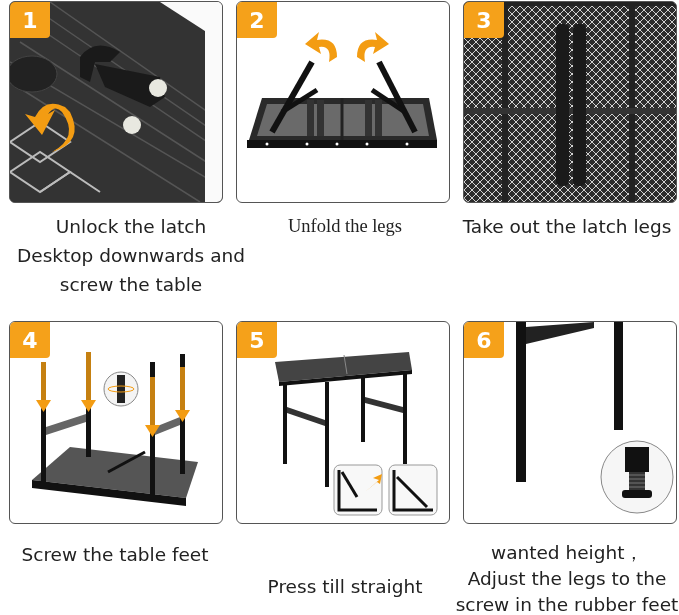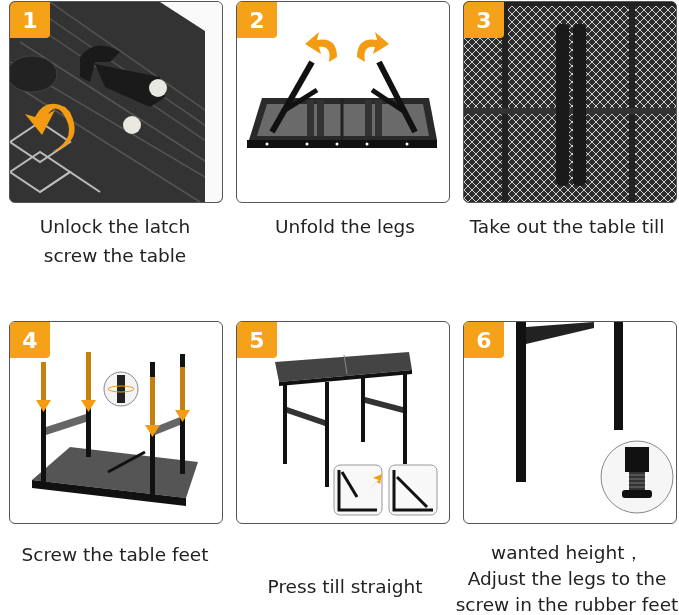--- a/index.html
+++ b/index.html
@@ -32,22 +32,23 @@
         <path d="M30 190 L60 170 L90 190"></path>
     </g>
     <ellipse cx="22" cy="72" rx="25" ry="18" fill="#222" stroke="#444"></ellipse>
     <path d="M70 55 Q85 35 110 50 L100 60 L85 60 L80 80 L70 75Z" fill="#1a1a1a"></path>
     <path d="M85 62 L150 75 L155 95 L140 105 L95 85Z" fill="#1a1a1a"></path>
     <circle cx="148" cy="86" r="9" fill="#e8e8e0"></circle>
     <circle cx="122" cy="123" r="9" fill="#e8e8e0"></circle>
     <path d="M55 105 Q35 95 25 115 L15 112 L32 133 L45 108 L38 112 Q45 102 52 110 Q70 135 42 150 Q75 140 60 110Z" fill="#f39c12"></path>
   </svg>
 </div>
-<div class="caption" style="left:0;top:212px;width:230px;">
+<div class="caption" style="left:16px;top:212px;width:230px;">
   <div>Unlock the latch</div>
+  <div>Desktop downwards and</div>
   <div>screw the table</div>
 </div>
 
 <div class="panel" style="left:236px;top:1px;width:212px;height:200px;">
   <div class="badge">2</div>
   <svg class="art" viewBox="0 0 212 200" width="212" height="200">
     <polygon points="12,138 200,138 192,96 25,96" fill="#2a2a2a"></polygon>
     <polygon points="20,134 192,134 186,102 30,102" fill="#6a6a6a"></polygon>
     <rect x="10" y="138" width="190" height="8" fill="#111"></rect>
     <g fill="#fff">
@@ -63,21 +64,21 @@
     <line x1="178" y1="130" x2="142" y2="60" stroke="#111" stroke-width="6"></line>
     <line x1="168" y1="110" x2="135" y2="88" stroke="#111" stroke-width="5"></line>
     <rect x="70" y="98" width="7" height="36" fill="#333"></rect>
       <rect x="80" y="98" width="7" height="36" fill="#333"></rect>
     <rect x="128" y="98" width="7" height="36" fill="#333"></rect>
       <rect x="138" y="98" width="7" height="36" fill="#333"></rect>
     <path d="M100 55 Q100 35 80 38 L82 30 L68 42 L84 52 L82 45 Q95 43 92 60Z" fill="#f39c12"></path>
     <path d="M120 55 Q120 35 140 38 L138 30 L152 42 L136 52 L138 45 Q125 43 128 60Z" fill="#f39c12"></path>
   </svg>
 </div>
-<div class="caption" style="left:230px;top:212px;width:230px;">
+<div class="caption" style="left:230px;top:212px;width:230px;font-family:Liberation Serif, serif;">
   <div>Unfold the legs</div>
 </div>
 
 <div class="panel" style="left:463px;top:1px;width:212px;height:200px;background:#3a3a3a;">
   <div class="badge">3</div>
   <svg class="art" viewBox="0 0 212 200" width="212" height="200">
     <defs>
       <pattern id="mesh" width="8" height="8" patternUnits="userSpaceOnUse">
         <rect width="8" height="8" fill="#2c2c2c"></rect>
         <path d="M0 4 L4 0 L8 4 L4 8Z" fill="none" stroke="#d0d0d0" stroke-width="1"></path>
@@ -86,21 +87,21 @@
     <rect width="212" height="200" fill="url(#mesh)"></rect>
     <rect x="38" y="0" width="6" height="200" fill="#222"></rect>
     <rect x="165" y="0" width="6" height="200" fill="#222"></rect>
     <rect x="0" y="106" width="212" height="6" fill="#333"></rect>
     <rect x="0" y="0" width="212" height="4" fill="#222"></rect>
     <rect x="92" y="22" width="13" height="162" rx="5" fill="#1a1a1a"></rect>
     <rect x="109" y="22" width="13" height="162" rx="5" fill="#1a1a1a"></rect>
   </svg>
 </div>
 <div class="caption" style="left:455px;top:212px;width:224px;">
-  <div>Take out the table till</div>
+  <div>Take out the latch legs</div>
 </div>
 
 <div class="panel" style="left:9px;top:321px;width:212px;height:201px;">
   <div class="badge">4</div>
   <svg class="art" viewBox="0 0 212 201" width="212" height="201">
     <polygon points="22,158 176,176 188,140 60,125" fill="#555"></polygon>
     <polygon points="22,158 176,176 176,184 22,166" fill="#111"></polygon>
     <rect x="31" y="40" width="5" height="120" fill="#111"></rect>
     <rect x="76" y="30" width="5" height="105" fill="#111"></rect>
     <rect x="140" y="40" width="5" height="135" fill="#111"></rect>

